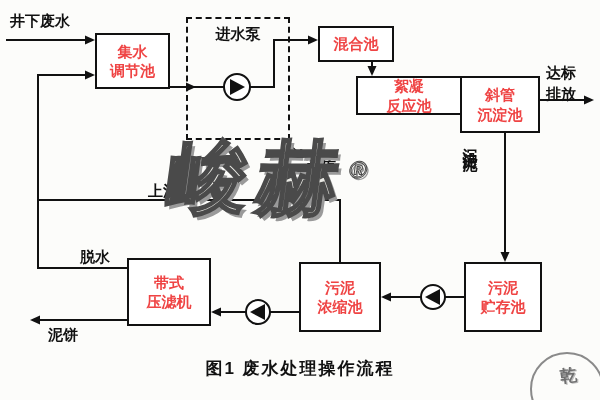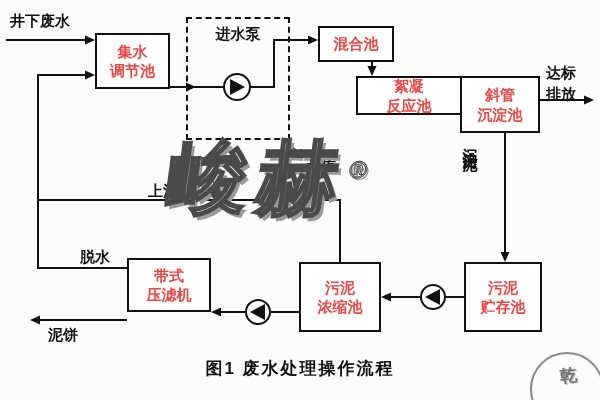--- a/index.html
+++ b/index.html
@@ -90,21 +90,21 @@
 调节池</div>
   <div class="box" style="left:318px;top:26px;width:76px;height:36px;">混合池</div>
   <div class="box" style="left:356px;top:76px;width:106px;height:39px;">絮凝
 反应池</div>
   <div class="box" style="left:460px;top:76px;width:80px;height:57px;">斜管
 沉淀池</div>
   <div class="box" style="left:464px;top:262px;width:78px;height:70px;">污泥
 贮存池</div>
   <div class="box" style="left:299px;top:262px;width:82px;height:70px;">污泥
 浓缩池</div>
-  <div class="box" style="left:127px;top:258px;width:84px;height:54px;">带式
+  <div class="box" style="left:127px;top:258px;width:84px;height:68px;">带式
 压滤机</div>
 
   <div class="lbl" style="left:186px;top:23px;width:104px;text-align:center;">进水泵</div>
   <div class="lbl" style="left:10px;top:10px;">井下废水</div>
   <div class="lbl" style="left:306px;top:151px;">泵房</div>
   <div class="lbl" style="left:148px;top:180px;">上清液</div>
   <div class="lbl" style="left:54px;top:246px;margin-left:26px;">脱水</div>
   <div class="lbl" style="left:48px;top:324px;">泥饼</div>
   <div class="lbl vert" style="left:460px;top:136px;">沉淀污泥</div>
   <div class="lbl" style="left:546px;top:62px;">达标

